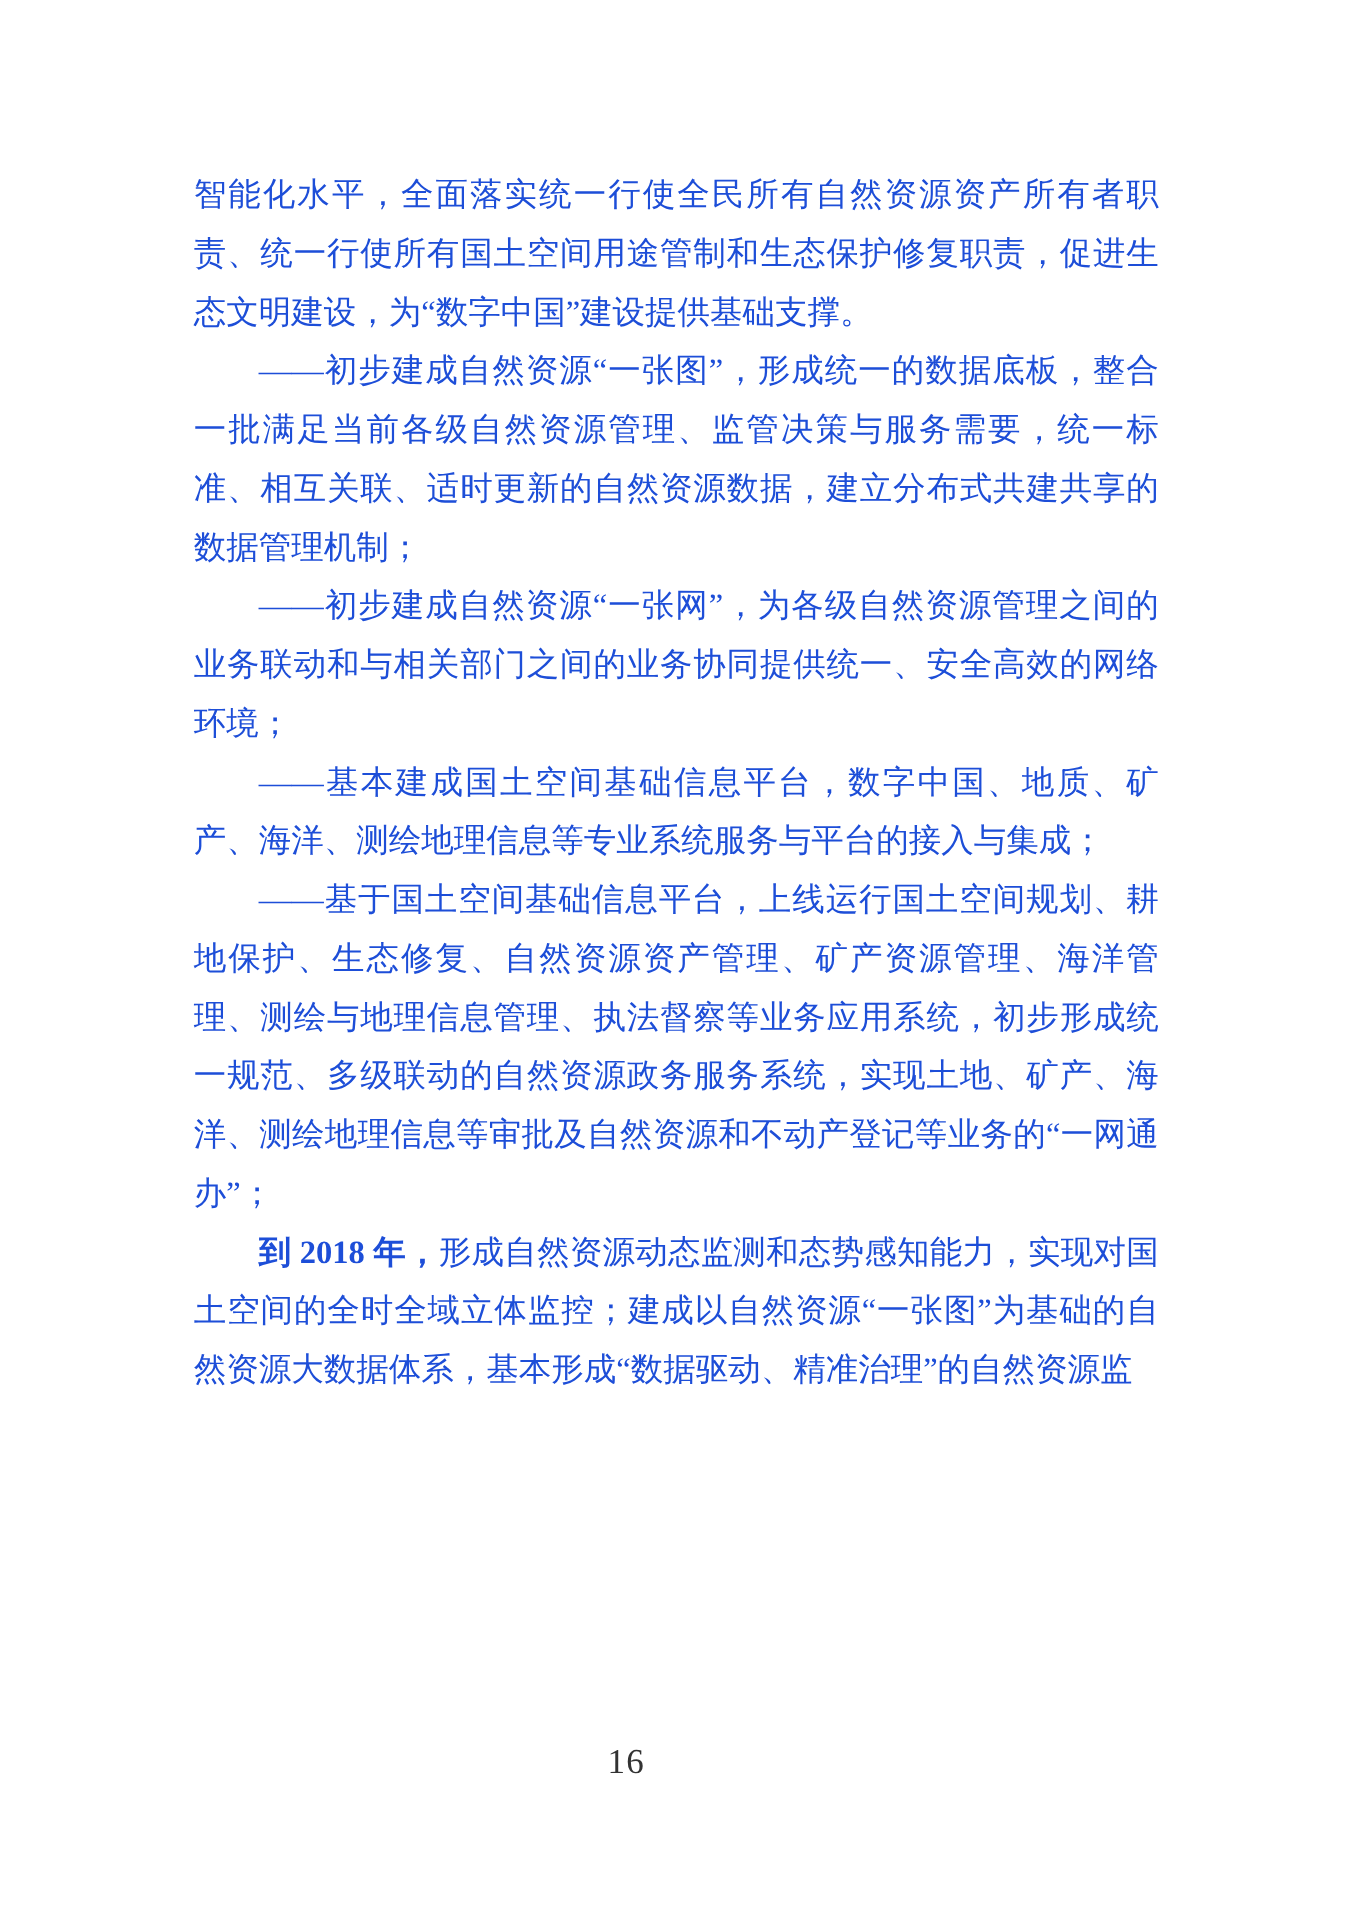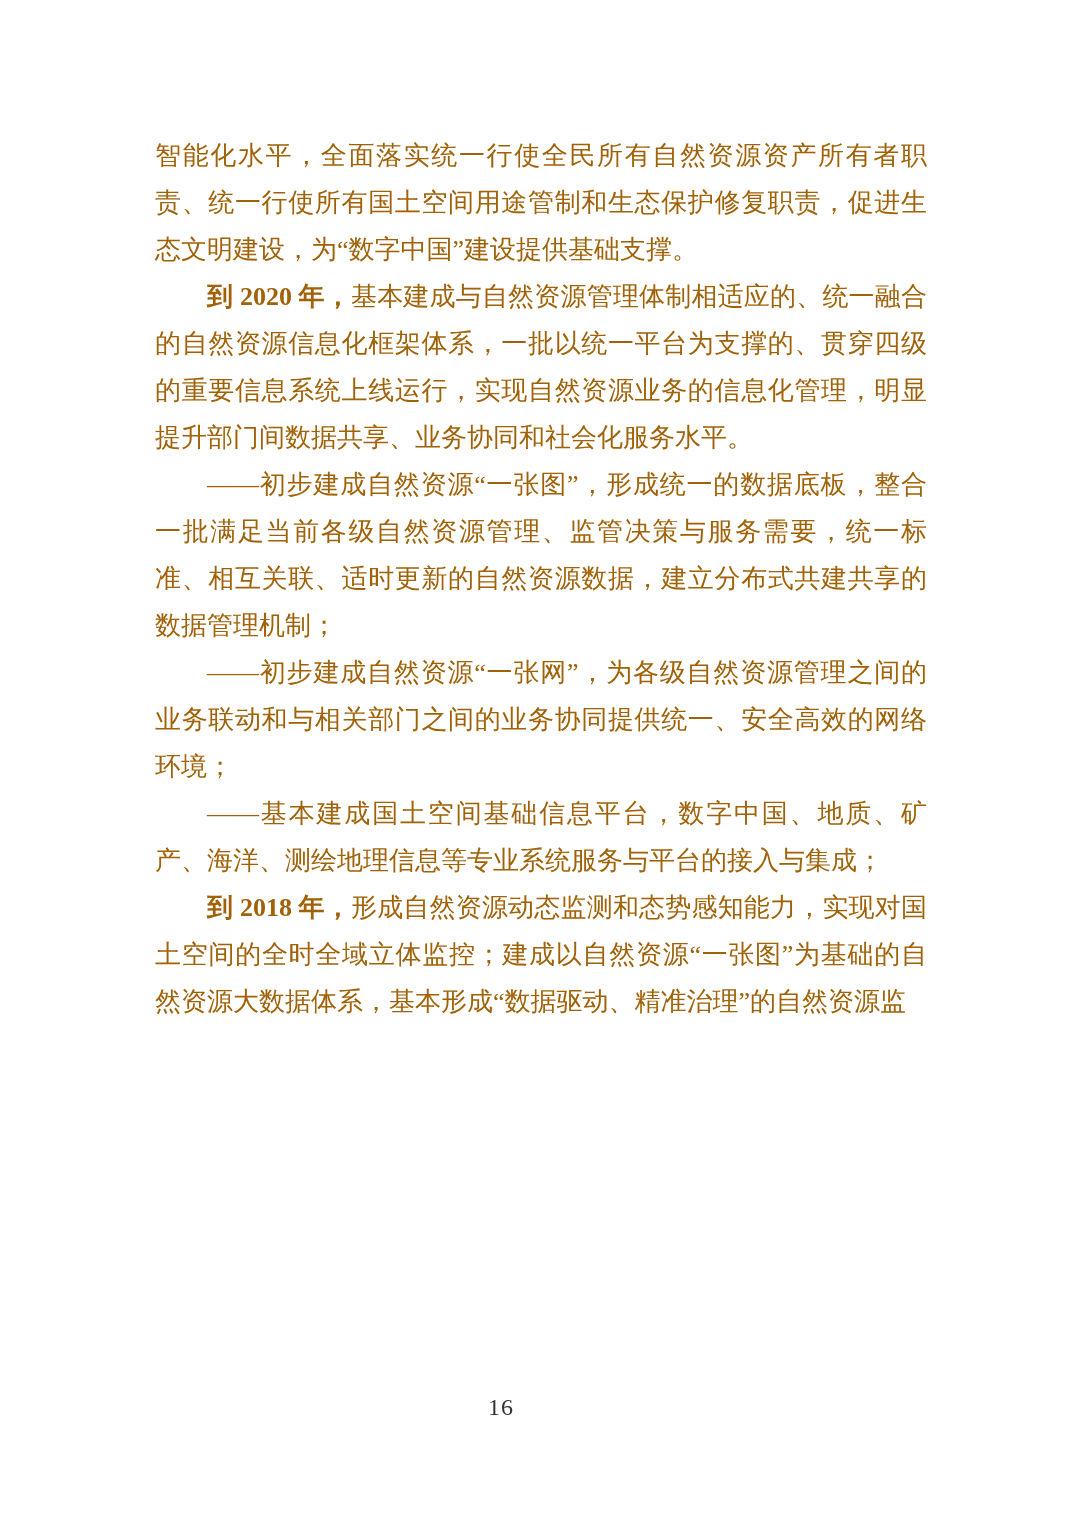--- a/index.html
+++ b/index.html
@@ -19,50 +19,50 @@
     background: #ffffff;
     overflow: hidden;
   }
   .text-block {
     position: absolute;
     left: 155px;
     top: 132px;
     width: 772px;
     font-size: 26px;
     line-height: 47px;
-    color: #a16207;
+    color: #1d4ed8;
     text-align: justify;
   }
   .text-block p {
     margin: 0;
     padding: 0;
   }
   .text-block p.indent {
     text-indent: 2em;
   }
   .run-bold {
     font-weight: bold;
   }
   .page-number {
     position: absolute;
     top: 1394px;
     left: 0;
     width: 1002px;
     text-align: center;
-    font-size: 24px;
+    font-size: 28px;
     letter-spacing: 1px;
     color: #333333;
   }
 </style>
 </head>
 <body>
 
 <div class="page">
   <div class="text-block">
       <p><span>智能化水平，全面落实统一行使全民所有自然资源资产所有者职责、统一行使所有国土空间用途管制和生态保护修复职责，促进生态文明建设，为“数字中国”建设提供基础支撑。</span></p>
-      <p class="indent"><span class="run-bold">到 2020 年，</span><span>基本建成与自然资源管理体制相适应的、统一融合的自然资源信息化框架体系，一批以统一平台为支撑的、贯穿四级的重要信息系统上线运行，实现自然资源业务的信息化管理，明显提升部门间数据共享、业务协同和社会化服务水平。</span></p>
       <p class="indent"><span>——初步建成自然资源“一张图”，形成统一的数据底板，整合一批满足当前各级自然资源管理、监管决策与服务需要，统一标准、相互关联、适时更新的自然资源数据，建立分布式共建共享的数据管理机制；</span></p>
       <p class="indent"><span>——初步建成自然资源“一张网”，为各级自然资源管理之间的业务联动和与相关部门之间的业务协同提供统一、安全高效的网络环境；</span></p>
       <p class="indent"><span>——基本建成国土空间基础信息平台，数字中国、地质、矿产、海洋、测绘地理信息等专业系统服务与平台的接入与集成；</span></p>
+      <p class="indent"><span>——基于国土空间基础信息平台，上线运行国土空间规划、耕地保护、生态修复、自然资源资产管理、矿产资源管理、海洋管理、测绘与地理信息管理、执法督察等业务应用系统，初步形成统一规范、多级联动的自然资源政务服务系统，实现土地、矿产、海洋、测绘地理信息等审批及自然资源和不动产登记等业务的“一网通办”；</span></p>
       <p class="indent"><span class="run-bold">到 2018 年，</span><span>形成自然资源动态监测和态势感知能力，实现对国土空间的全时全域立体监控；建成以自然资源“一张图”为基础的自然资源大数据体系，基本形成“数据驱动、精准治理”的自然资源监</span></p>
     </div>
   <div class="page-number">16</div>
 </div>
 
 </body></html>

